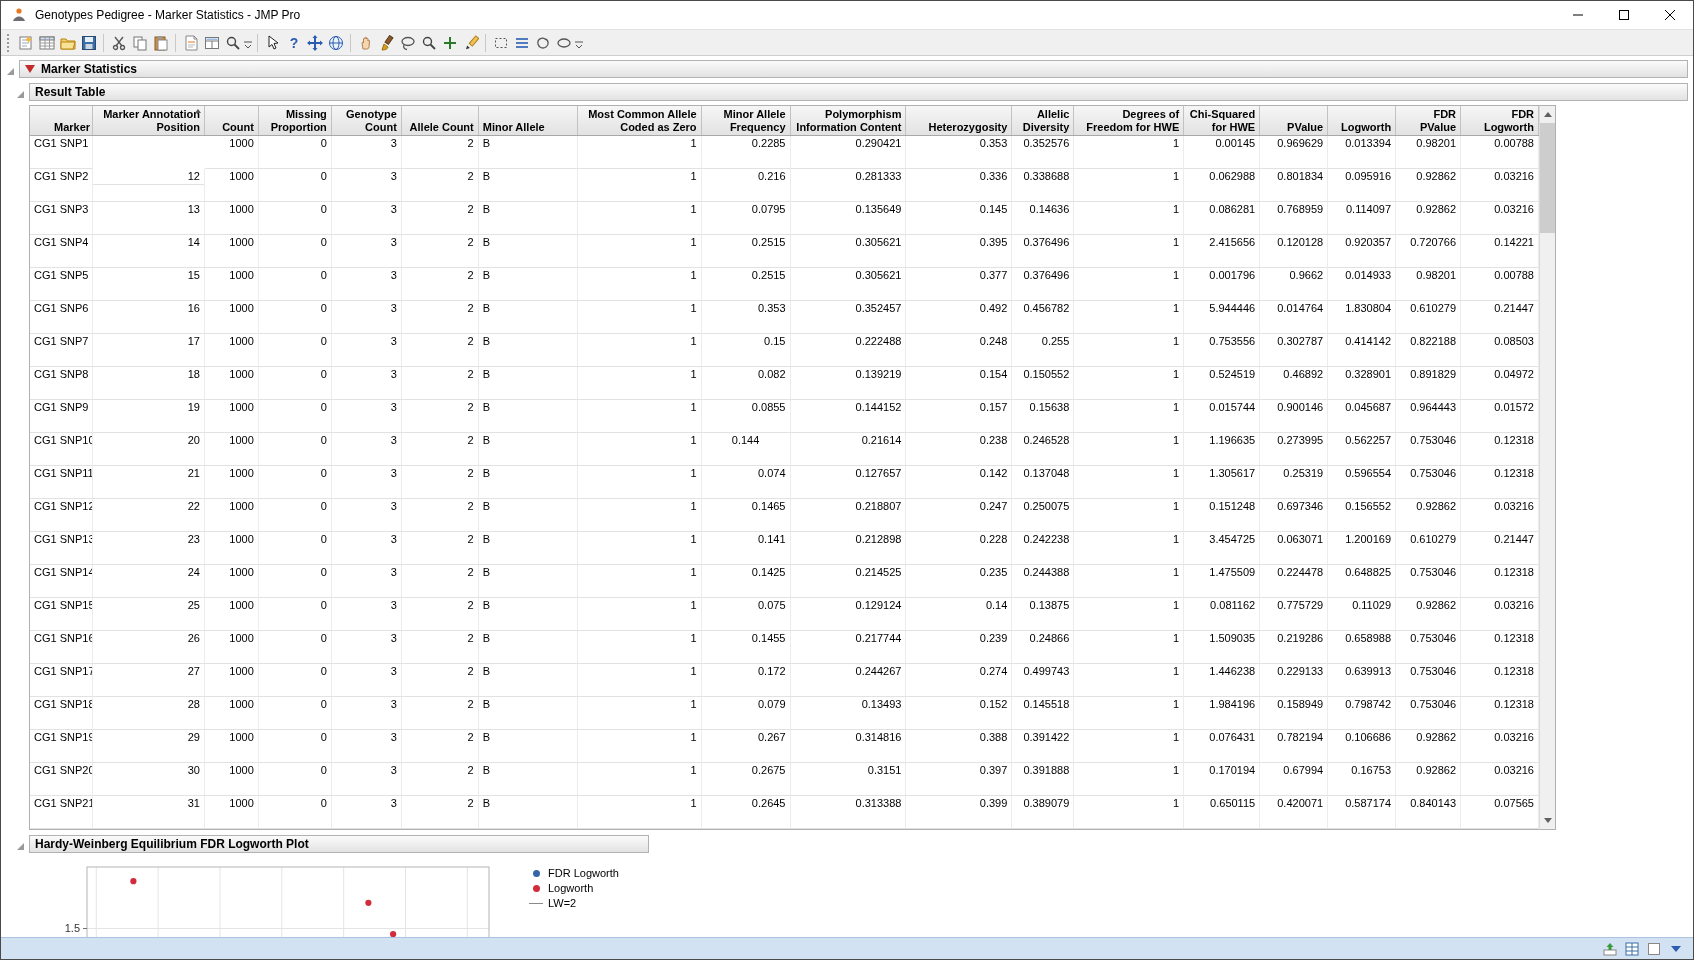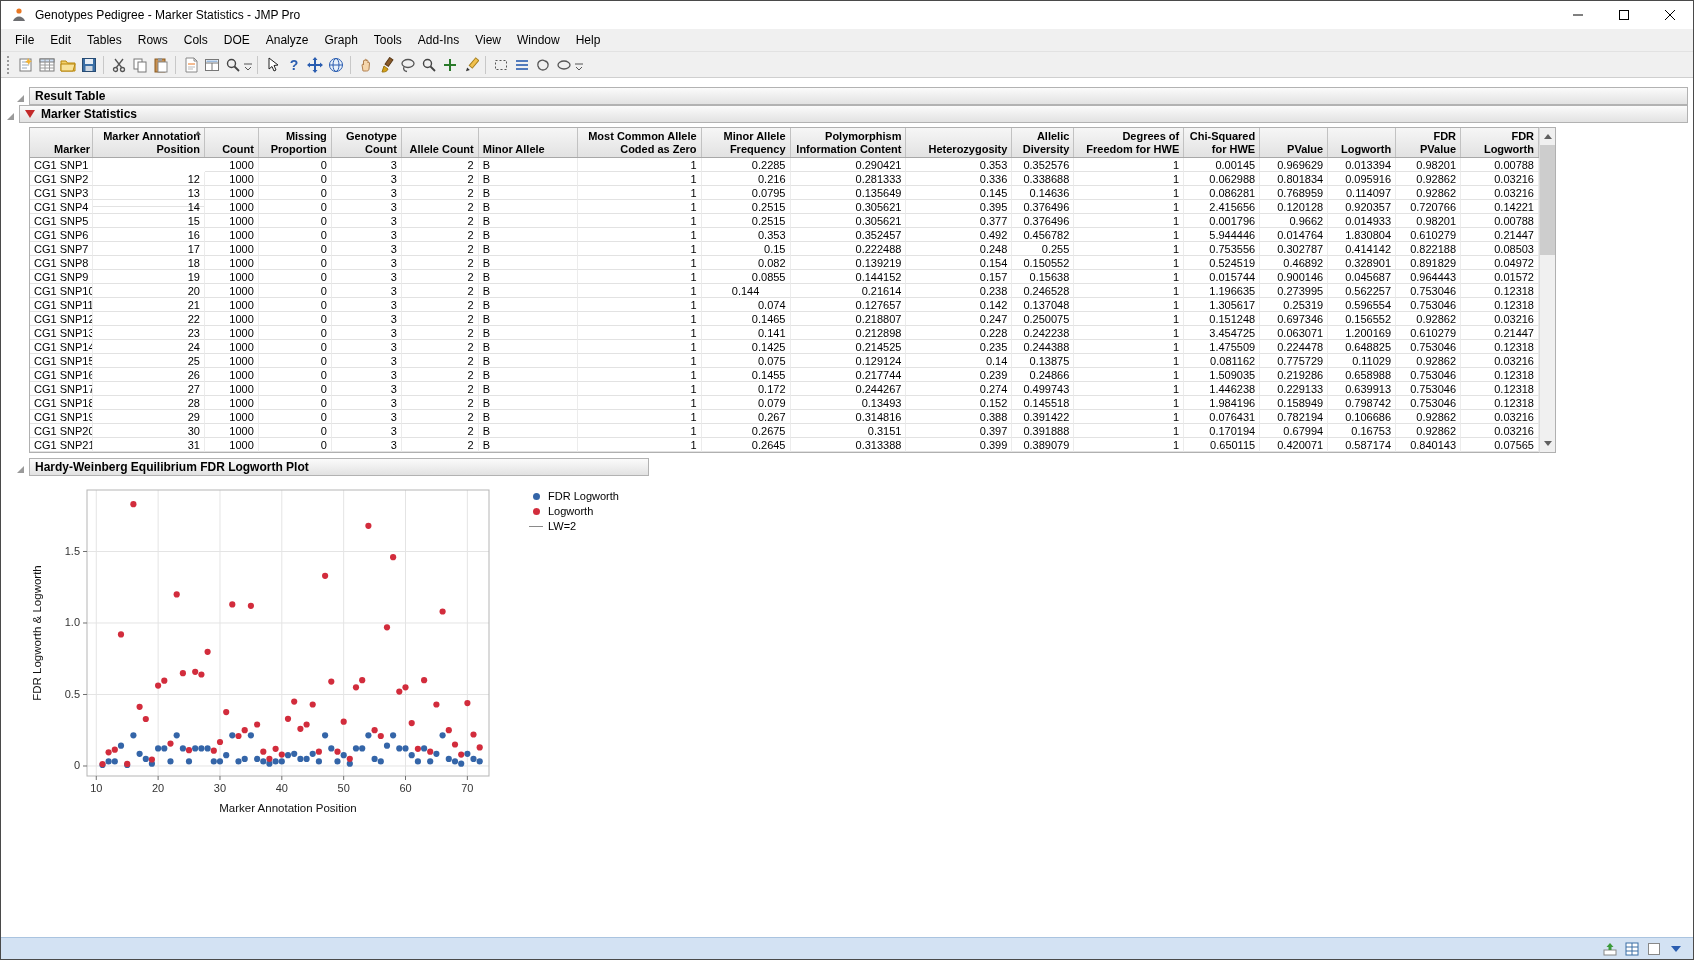--- a/index.html
+++ b/index.html
@@ -37,21 +37,21 @@
   
   .table-area{margin:4px 0 0 28px;display:flex;}
   .tbl{width:1510px;border:1px solid #b0b0b0;border-right:none;background:#fff;}
   .thead{display:flex;background:linear-gradient(#f6f6f6,#e2e2e2);border-bottom:1px solid #a8a8a8;height:30px;}
   .th{display:flex;align-items:flex-end;padding:1px 4px 2px 4px;border-right:1px solid #c2c2c2;font-weight:bold;font-size:11px;line-height:12.5px;position:relative;}
   .th span{white-space:pre-line;}
   .th.ar{justify-content:flex-end;text-align:right;}
   .th.al{justify-content:flex-start;text-align:left;}
   .sort-asc{position:absolute;top:3px;right:3px;width:0;height:0;border-left:3px solid transparent;border-right:3px solid transparent;border-bottom:4px solid #555;}
   .tbody{background:#fff;}
-  .tr{display:flex;height:14px;}
+  .tr{display:flex;height:33px;}
   .td{font-size:11px;line-height:14.5px;padding:0 4px;border-right:1px solid #ececec;border-bottom:1px solid #e2e2e2;overflow:hidden;white-space:nowrap;}
   .td.ar{text-align:right;}
   .td.al{text-align:left;}
 
   
   .vscroll{width:17px;background:#f0f0f0;border:1px solid #b0b0b0;border-left:1px solid #dcdcdc;display:flex;flex-direction:column;}
   .sbtn{height:17px;display:flex;align-items:center;justify-content:center;flex:0 0 auto;}
   .arr-up{width:0;height:0;border-left:4px solid transparent;border-right:4px solid transparent;border-bottom:5px solid #606060;}
   .arr-dn{width:0;height:0;border-left:4px solid transparent;border-right:4px solid transparent;border-top:5px solid #606060;}
   .strack{flex:1 1 auto;position:relative;}
@@ -99,35 +99,20 @@
       </div>
       <div class="winbtn">
         <svg width="10" height="10">
             <line x1="0" y1="0" x2="10" y2="10" stroke="#000" stroke-width="1"></line>
             <line x1="10" y1="0" x2="0" y2="10" stroke="#000" stroke-width="1"></line>
           </svg>
       </div>
     </div>
   </div>
 
-  <div class="menubar" id="menubar">
-      <div class="menu-item">File</div>
-      <div class="menu-item">Edit</div>
-      <div class="menu-item">Tables</div>
-      <div class="menu-item">Rows</div>
-      <div class="menu-item">Cols</div>
-      <div class="menu-item">DOE</div>
-      <div class="menu-item">Analyze</div>
-      <div class="menu-item">Graph</div>
-      <div class="menu-item">Tools</div>
-      <div class="menu-item">Add-Ins</div>
-      <div class="menu-item">View</div>
-      <div class="menu-item">Window</div>
-      <div class="menu-item">Help</div>
-    </div>
 
   <div class="toolbar">
     <span class="grip"></span>
     <span class="ticon">
         <svg width="16" height="16">
           <rect x="2" y="2" width="11" height="12" fill="#fff" stroke="#7a7a7a"></rect>
           <line x1="4" y1="5" x2="11" y2="5" stroke="#9ab"></line>
           <line x1="4" y1="8" x2="11" y2="8" stroke="#9ab"></line>
           <line x1="4" y1="11" x2="9" y2="11" stroke="#9ab"></line>
           <path d="M10 1 l1.4 2.2 L14 4 l-2.2 1.4 L11 8 l-1.4-2.2 L7 5 l2.2-1.4 Z" fill="#f2b233"></path>
@@ -295,40 +280,40 @@
     <span class="tchev">
         <svg width="8" height="9">
           <line x1="0" y1="1" x2="8" y2="1" stroke="#555"></line>
           <path d="M1 4 l3 3 l3 -3" fill="none" stroke="#555"></path>
         </svg>
       </span>
   </div>
 
   <div class="content">
 
+    <div class="outline-row">
+      <span class="disc">
+        <svg width="11" height="11">
+            <polygon points="2,9 9,2 9,9" fill="#9a9a9a"></polygon>
+          </svg>
+      </span>
+      <div class="obar full">
+        <span class="red-tri"></span>
+        <span>Marker Statistics</span>
+      </div>
+    </div>
+
     <div class="outline-row indent1" style="margin-top:5px;">
       <span class="disc">
         <svg width="11" height="11">
             <polygon points="2,9 9,2 9,9" fill="#9a9a9a"></polygon>
           </svg>
       </span>
       <div class="obar full">
         <span>Result Table</span>
-      </div>
-    </div>
-
-    <div class="outline-row">
-      <span class="disc">
-        <svg width="11" height="11">
-            <polygon points="2,9 9,2 9,9" fill="#9a9a9a"></polygon>
-          </svg>
-      </span>
-      <div class="obar full">
-        <span class="red-tri"></span>
-        <span>Marker Statistics</span>
       </div>
     </div>
 
     <div class="table-area">
       <div class="tbl">
         <div class="thead" id="thead">
             <div class="th al" style="width: 63px; padding-left: 24px;">
               <span>Marker</span>
             </div>
             <div class="th ar" style="width: 112px;">

